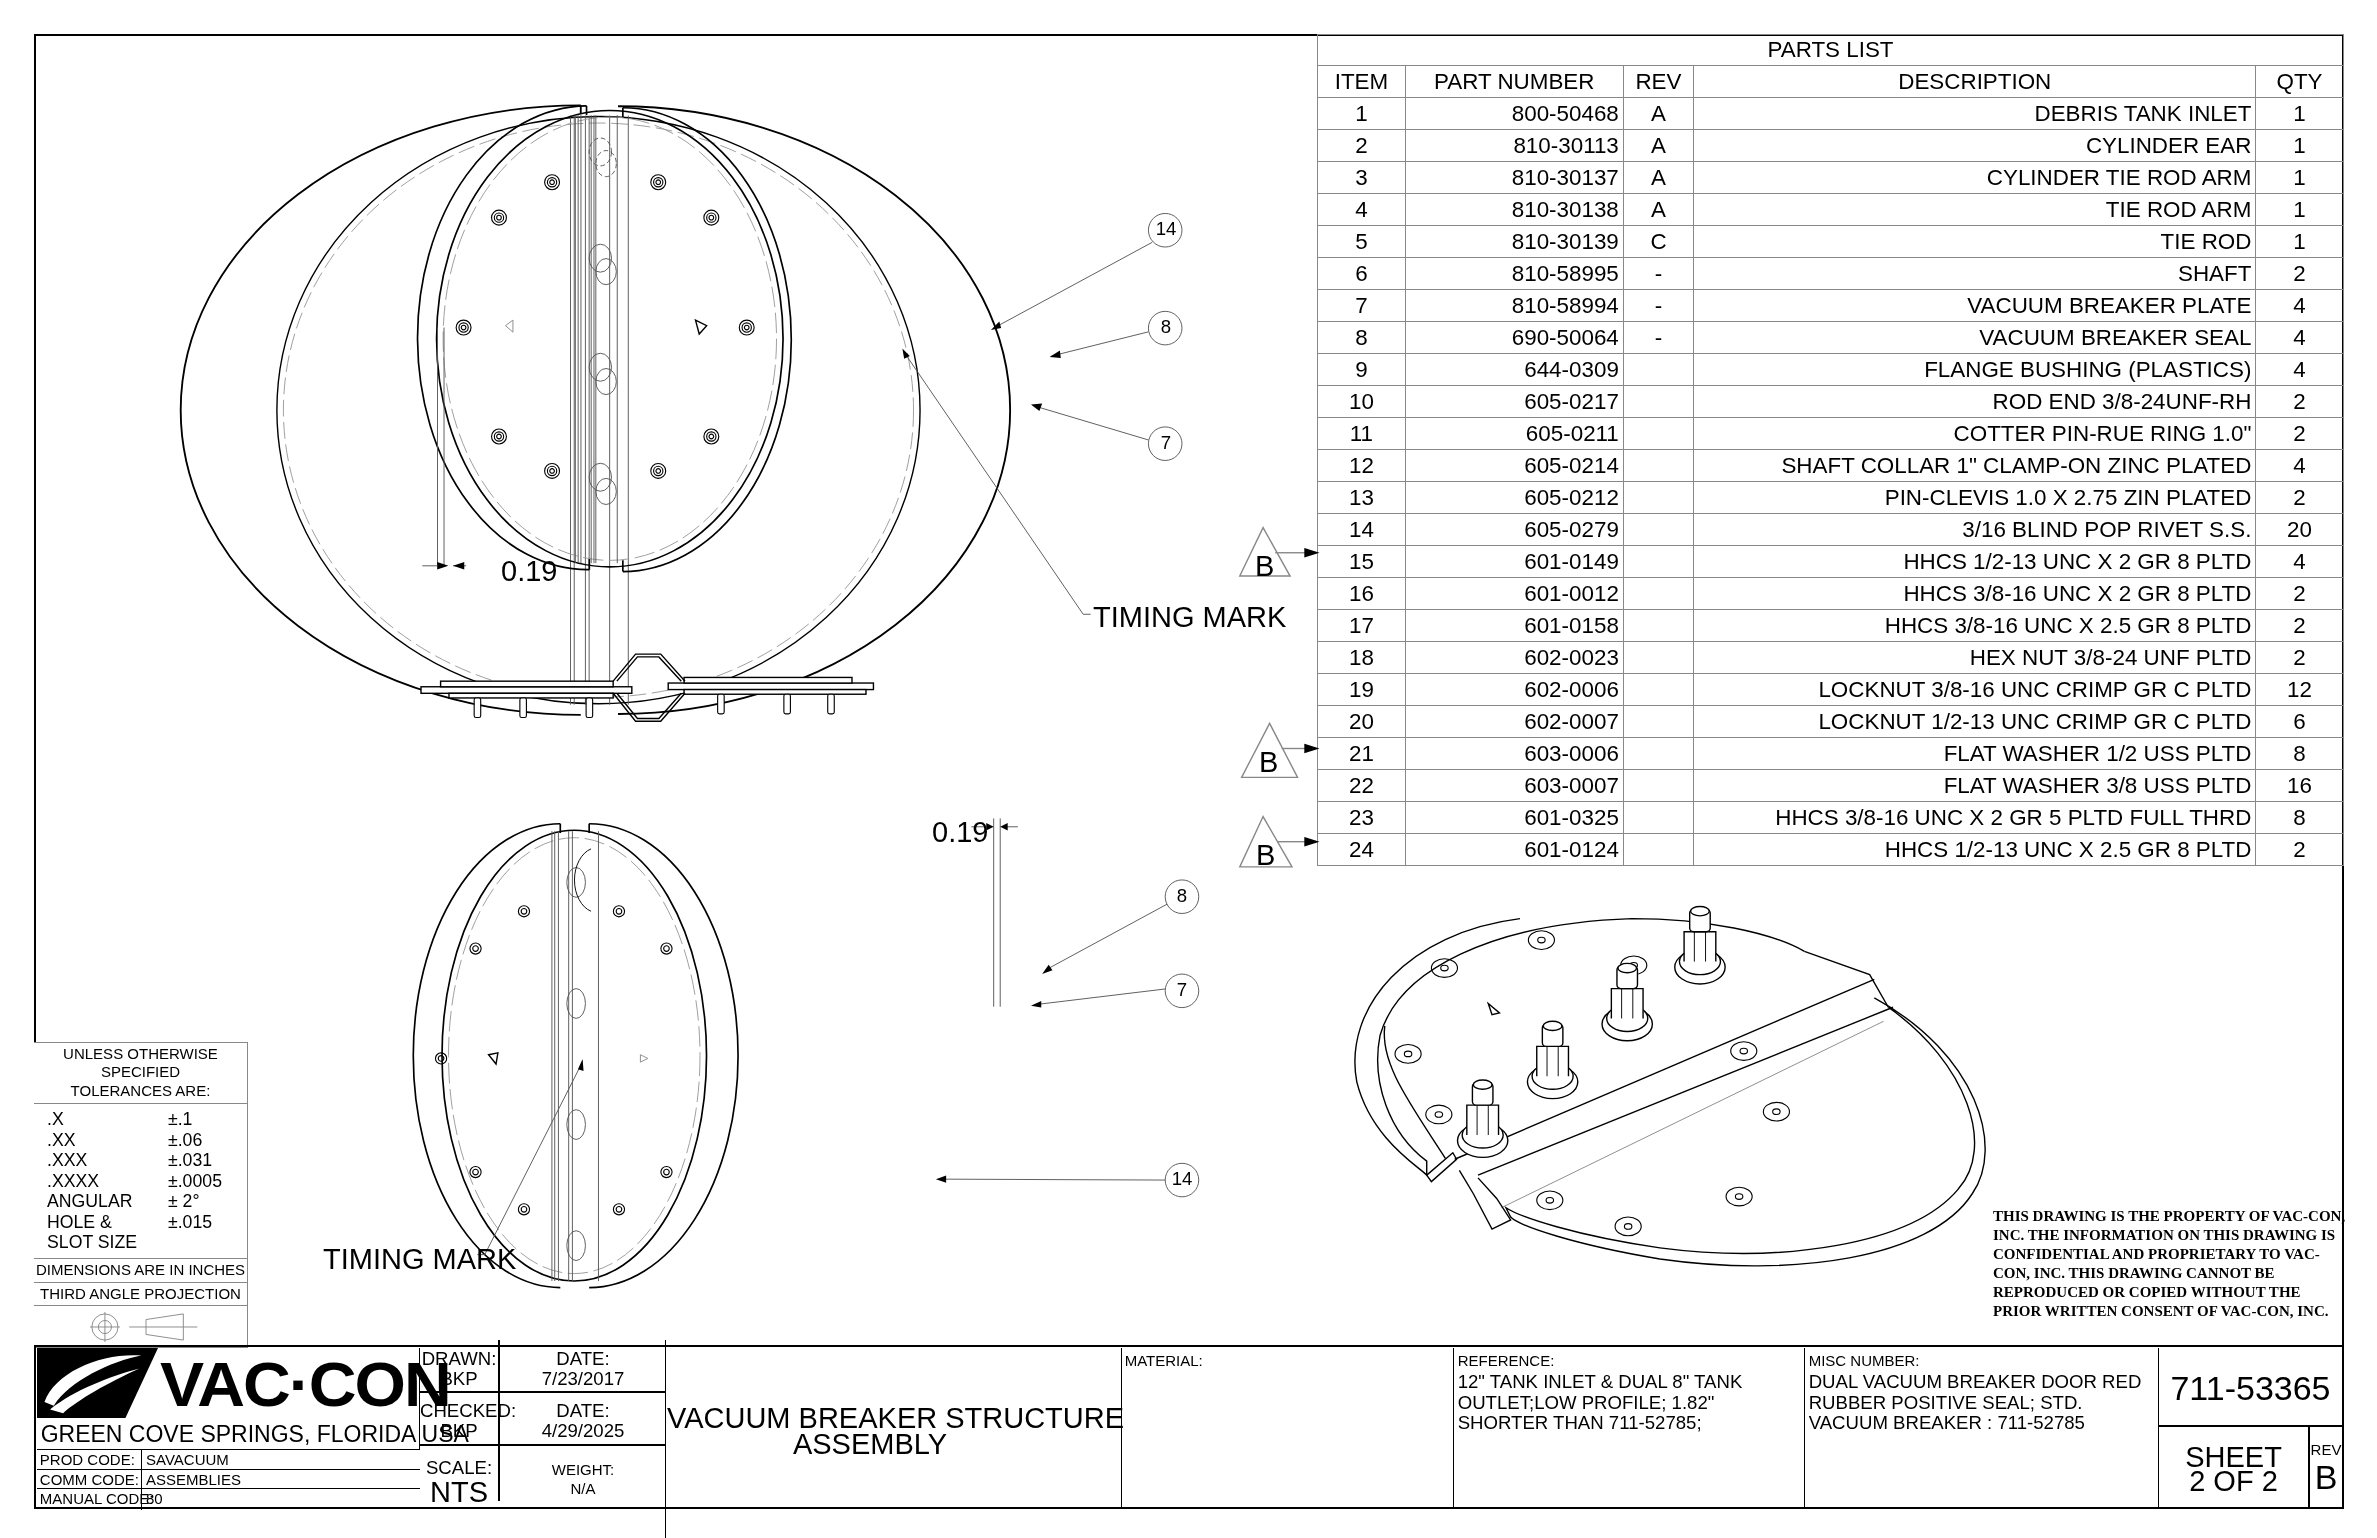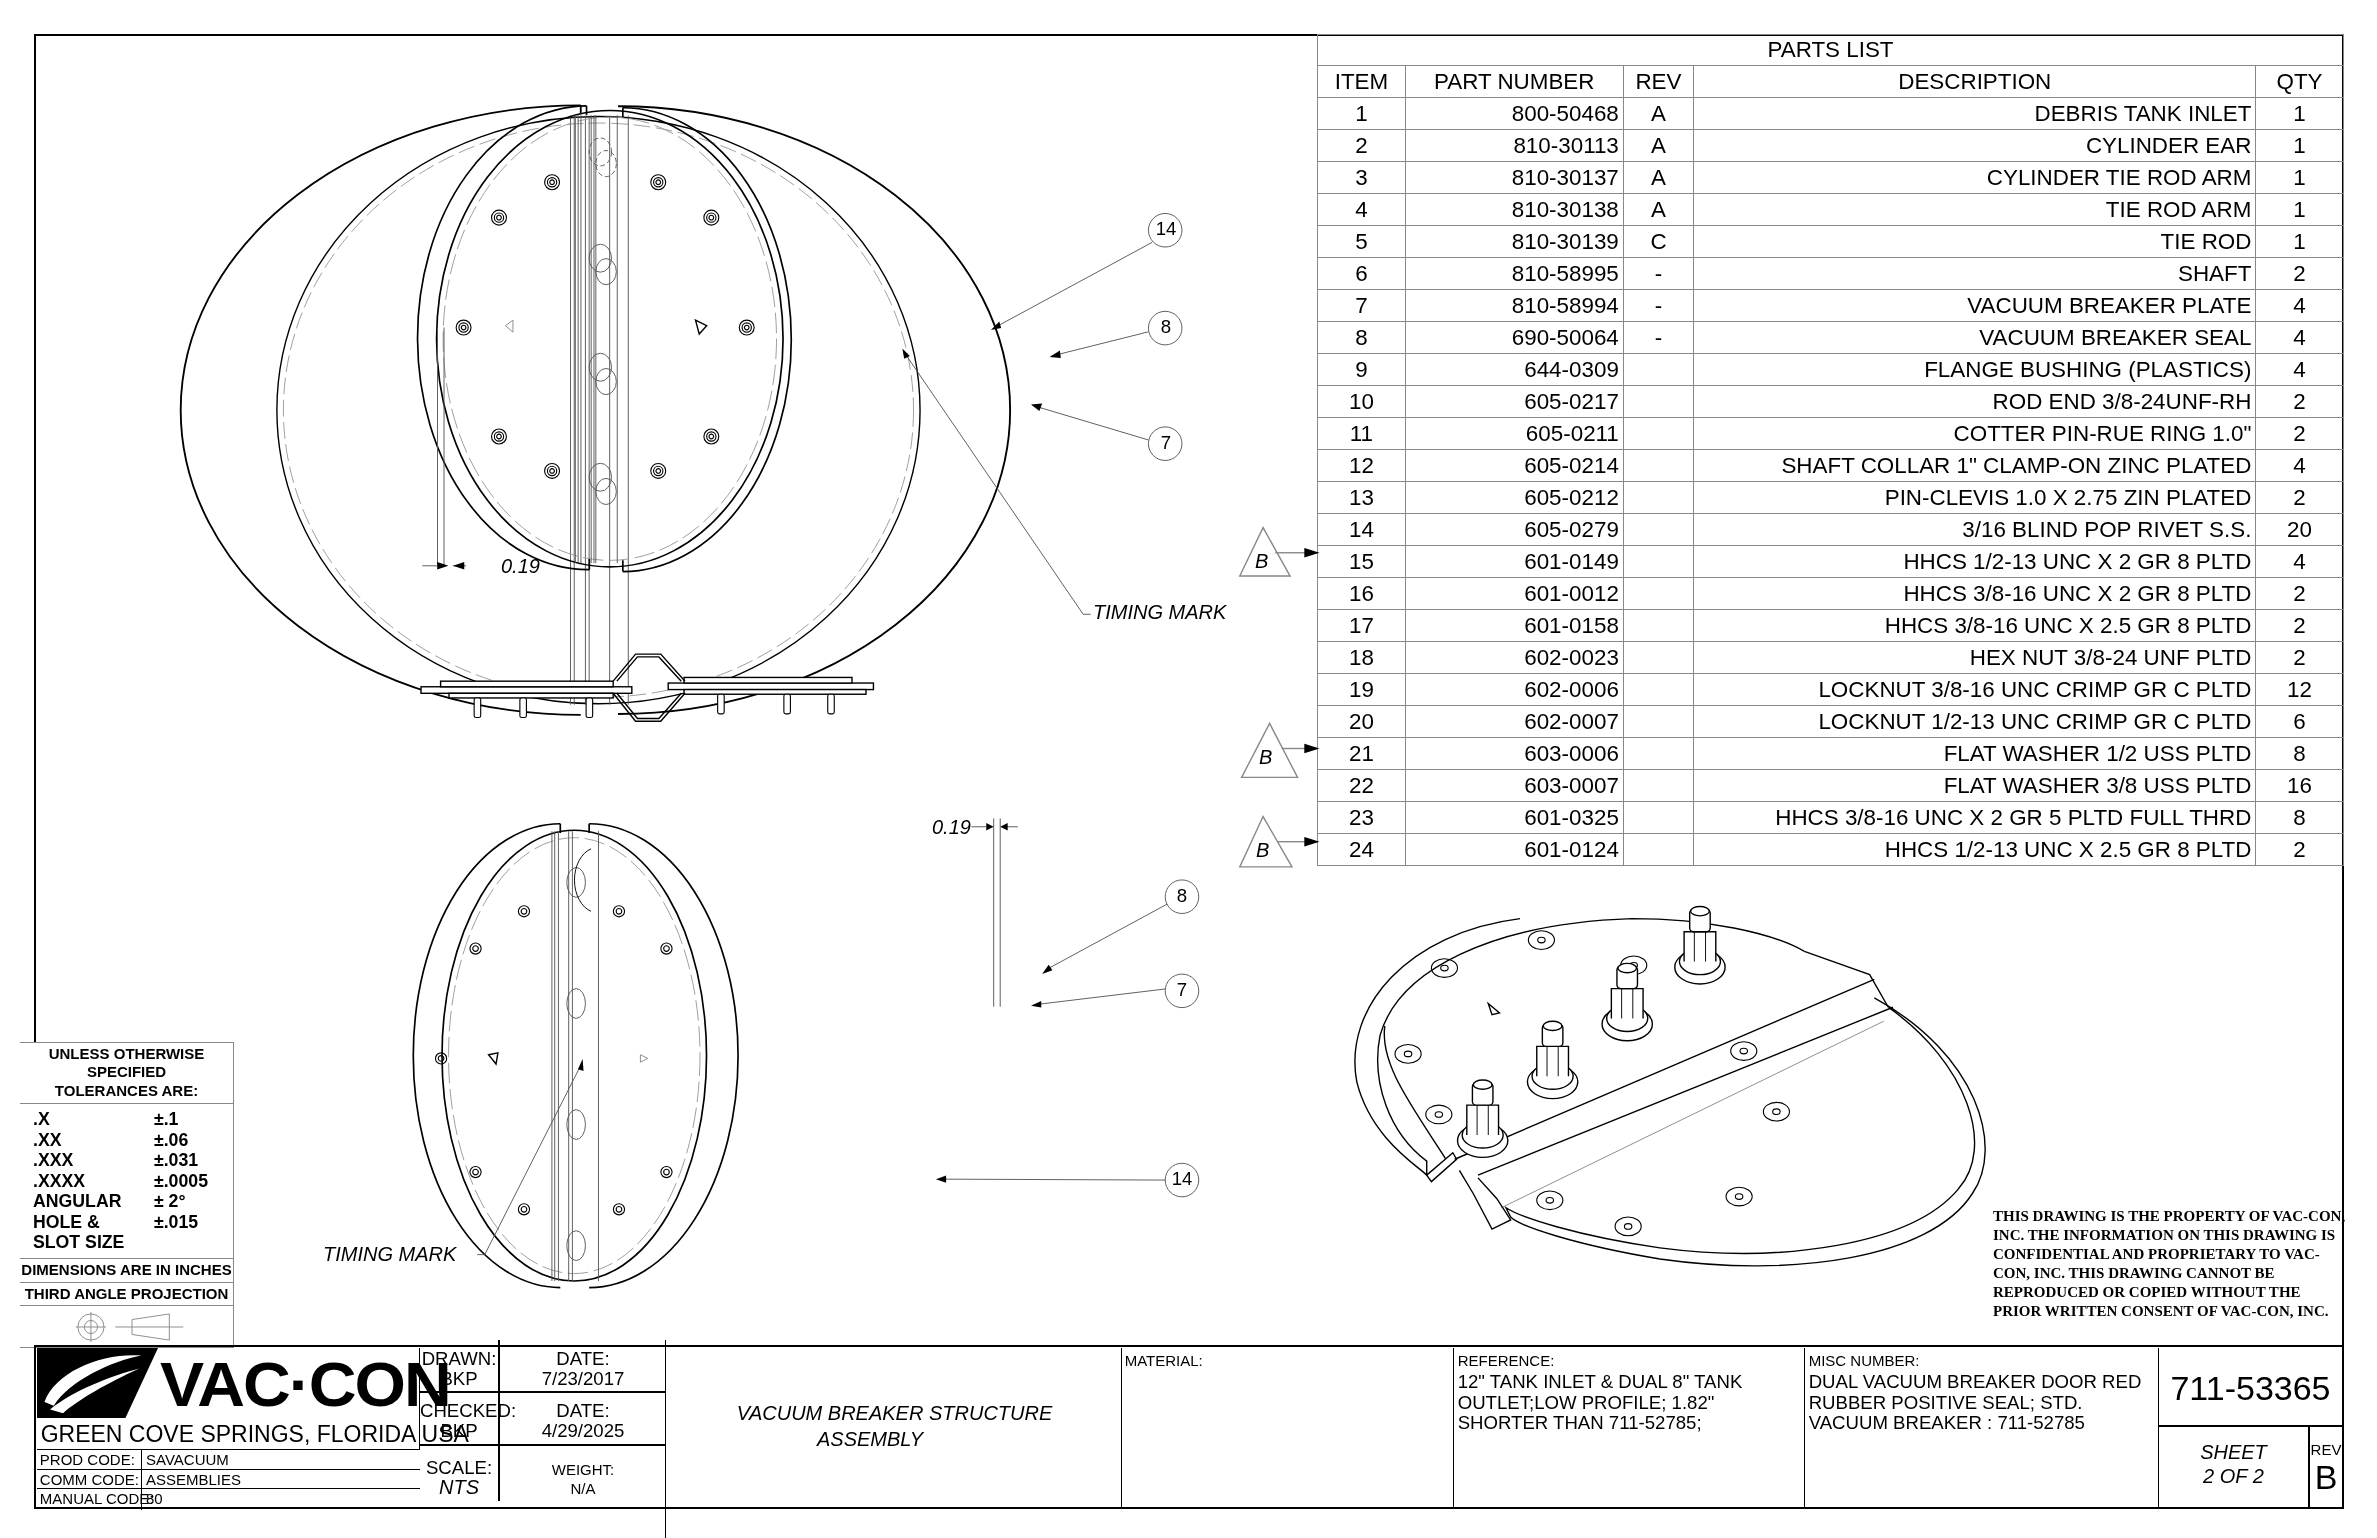--- a/index.html
+++ b/index.html
@@ -12,24 +12,24 @@
   .parts { position: absolute; left: 1317px; top: 34px; width: 1027px; border-collapse: collapse; }
   .parts td, .parts th { border: 0.9px solid #888; font-weight: normal; font-size: 22.4px; height: 32px; padding: 0 3.7px; line-height: 30px; }
   .parts th { text-align: center; }
   .parts .title-row th { height: 30px; font-size: 22.4px; }
   .parts td.c { text-align: center; }
   .parts td.l { text-align: right; }
   
   .tb { position: absolute; border: 2.8px solid #000; }
   .sm { font-size: 15px; }
   .md { font-size: 18.6px; }
-  .lg { font-size: 20px; font-style: italic; }
+  .lg { font-size: 29px; }
   .center { text-align: center; }
   svg { position: absolute; overflow: visible; }
-  .tol { position: absolute; left: 20px; top: 1042px; width: 214px; border: 0.9px solid #888; border-left: none; background: #fff; font-weight: bold; }
+  .tol { position: absolute; left: 34px; top: 1042px; width: 214px; border: 0.9px solid #888; border-left: none; background: #fff; }
   .tol .row { border-bottom: 0.9px solid #888; text-align: center; font-size: 15px; line-height: 18.6px; padding: 1.9px 0; }
   .tol .grid { display: grid; grid-template-columns: 121px 93px; font-size: 17.7px; line-height: 20.5px; padding: 5.6px 0 5.6px 13px; border-bottom: 0.9px solid #888; }
   .notice { position: absolute; left: 1993px; top: 1207px; width: 354px; font-family: "Liberation Serif", serif; font-weight: bold; font-size: 15px; line-height: 19px; }
 </style>
 </head>
 <body>
 
 <div class="frame"></div>
 
 <table class="parts">

